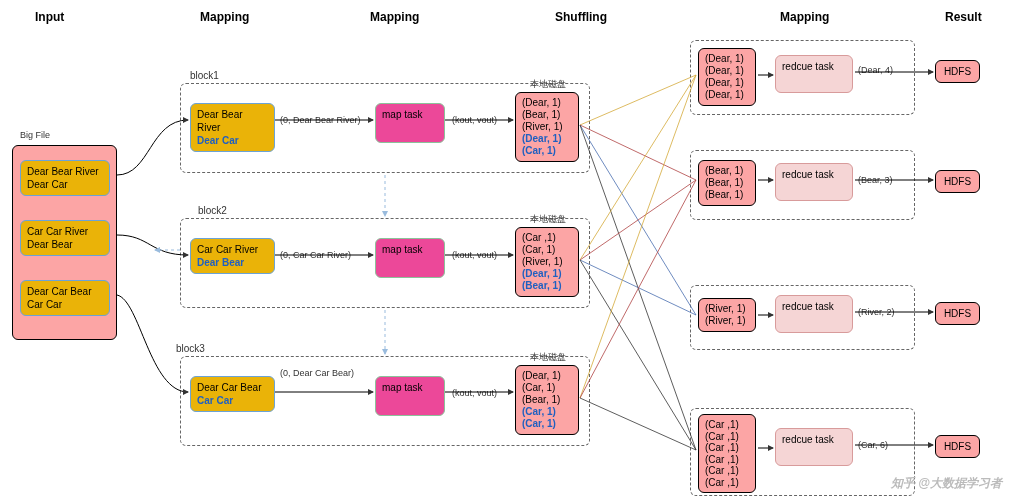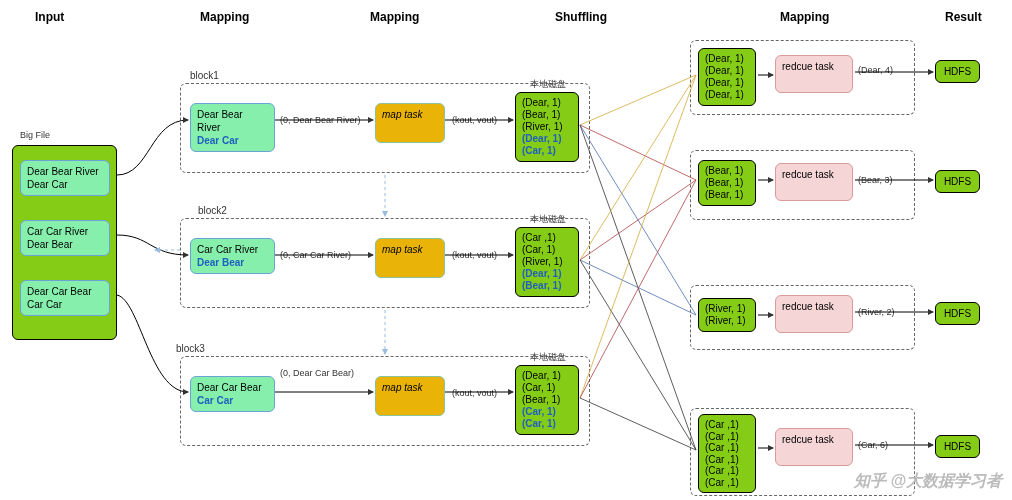--- a/index.html
+++ b/index.html
@@ -17,38 +17,38 @@
     position: absolute;
     font-weight: bold;
     font-size: 12px;
     text-align: center;
   }
   .box {
     position: absolute;
     border: 1px solid #000;
     border-radius: 6px;
     padding: 4px 6px;
-    background: #84cc16;
+    background: #fca5a5;
     line-height: 1.3;
   }
   .dashed { border: 1.5px dashed #666; background: transparent; }
-  .blue-box { background: #86efac; border: 1px solid #6ba3d6; }
-  .green-box { background: #eab308; border: 1px solid #8bc29a; font-style: italic; }
+  .blue-box { background: #eab308; border: 1px solid #6ba3d6; }
+  .green-box { background: #ec4899; border: 1px solid #8bc29a; }
   .red-box { background: #f5d5d5; border: 1px solid #d89b9b; }
   .bold-blue { color: #2060c0; font-weight: bold; }
   .label {
     position: absolute;
     font-size: 9px;
     color: #333;
   }
   .watermark {
     position: absolute;
     right: 10px;
     bottom: 8px;
-    font-size: 16px;
+    font-size: 12px;
     color: #bbb;
     font-weight: bold;
     font-style: italic;
   }
   svg.lines {
     position: absolute;
     top: 0; left: 0;
     width: 1012px; height: 500px;
     pointer-events: none;
   }

